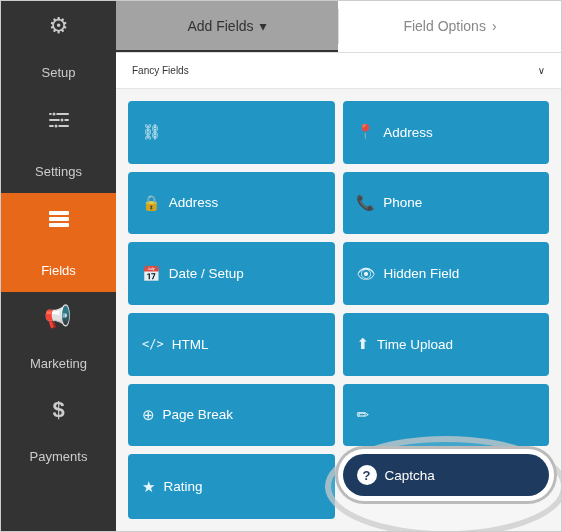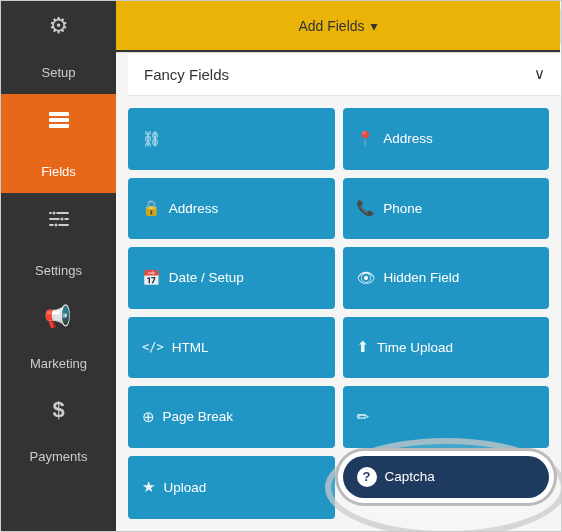--- a/index.html
+++ b/index.html
@@ -79,47 +79,46 @@
       font-weight: 500;
       cursor: pointer;
       border-bottom: 2px solid transparent;
       color: #555;
       padding: 0 12px;
     }
 
     .tab.active {
       color: #333;
       border-bottom: 2px solid #333;
-      background: #eab308;
+      background: #a3a3a3;
     }
 
     .tab:not(.active) {
       color: #888;
     }
 
     .tab-divider {
       width: 1px;
       background: #ddd;
       margin: 8px 0;
     }
 
     
     .fancy-fields-header {
       display: flex;
       align-items: center;
       justify-content: space-between;
       background: #fff;
       padding: 12px 16px;
-      font-size: 15px;
+      font-size: 10px;
       font-weight: 500;
       color: #333;
       cursor: pointer;
       border-bottom: 1px solid #e5e5e5;
       flex-shrink: 0;
-      margin-left: 12px;
     }
 
     
     .fields-grid {
       display: grid;
       grid-template-columns: 1fr 1fr;
       gap: 8px;
       padding: 12px;
       overflow-y: auto;
       flex: 1;
@@ -192,65 +191,69 @@
       pointer-events: none;
     }
   </style>
 </head>
 <body>
 
 <div class="sidebar">
   <div class="sidebar-item">
     <span class="icon">⚙</span>
     <span class="label">Setup</span>
-  </div>
-  <div class="sidebar-item active">
-    <span class="icon">
-      <svg width="24" height="24" viewBox="0 0 24 24" fill="white">
-        <rect x="2" y="4" width="20" height="4" rx="1"></rect>
-        <rect x="2" y="10" width="20" height="4" rx="1"></rect>
-        <rect x="2" y="16" width="20" height="4" rx="1"></rect>
-      </svg>
-    </span>
-    <span class="label">Fields</span>
   </div>
   <div class="sidebar-item">
     <span class="icon">
       <svg width="24" height="24" viewBox="0 0 24 24" fill="#ccc">
         <rect x="2" y="5" width="20" height="2" rx="1"></rect>
         <rect x="2" y="11" width="20" height="2" rx="1"></rect>
         <rect x="2" y="17" width="20" height="2" rx="1"></rect>
         <circle cx="7" cy="6" r="2.5" fill="#333"></circle>
         <circle cx="7" cy="6" r="1.5" fill="#ccc"></circle>
         <circle cx="15" cy="12" r="2.5" fill="#333"></circle>
         <circle cx="15" cy="12" r="1.5" fill="#ccc"></circle>
         <circle cx="9" cy="18" r="2.5" fill="#333"></circle>
         <circle cx="9" cy="18" r="1.5" fill="#ccc"></circle>
       </svg>
     </span>
     <span class="label">Settings</span>
   </div>
+  <div class="sidebar-item active">
+    <span class="icon">
+      <svg width="24" height="24" viewBox="0 0 24 24" fill="white">
+        <rect x="2" y="4" width="20" height="4" rx="1"></rect>
+        <rect x="2" y="10" width="20" height="4" rx="1"></rect>
+        <rect x="2" y="16" width="20" height="4" rx="1"></rect>
+      </svg>
+    </span>
+    <span class="label">Fields</span>
+  </div>
   <div class="sidebar-item">
     <span class="icon">📢</span>
     <span class="label">Marketing</span>
   </div>
   <div class="sidebar-item">
     <span class="icon" style="font-size:22px;color:#ccc;font-weight:bold;">$</span>
     <span class="label">Payments</span>
   </div>
 </div>
 
 <div class="main">
 
   <div class="tabs">
     <div class="tab active">
       <span>Add Fields</span>
       <span>▾</span>
     </div>
     <div class="tab-divider"></div>
+    <div class="tab">
+      <span>Field Options</span>
+      <span>›</span>
+    </div>
   </div>
 
   <div class="fancy-fields-header">
     <span>Fancy Fields</span>
     <span>∨</span>
   </div>
 
   <div class="fields-grid">
 
     <button class="field-btn">
@@ -296,21 +299,21 @@
       <span class="btn-icon">⊕</span>
       <span>Page Break</span>
     </button>
 
     <button class="field-btn" style="overflow:hidden;">
       <span class="btn-icon">✏</span>
     </button>
 
     <button class="field-btn">
       <span class="btn-icon">★</span>
-      <span>Upload</span>
+      <span>Rating</span>
     </button>
 
     <div class="captcha-wrapper" style="position:relative;">
       <div class="captcha-ring"></div>
       <button class="captcha-btn">
         <span class="btn-icon" style="background:#fff;color:#1e3a5f;border-radius:50%;width:20px;height:20px;display:inline-flex;align-items:center;justify-content:center;font-weight:bold;font-size:13px;flex-shrink:0;">?</span>
         <span>Captcha</span>
       </button>
     </div>
   </div>

